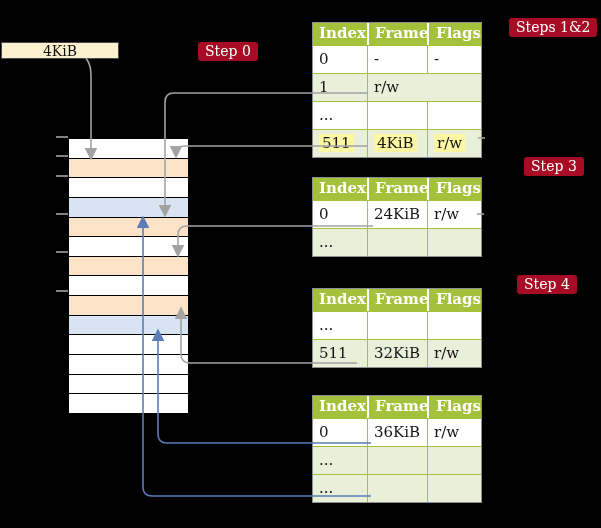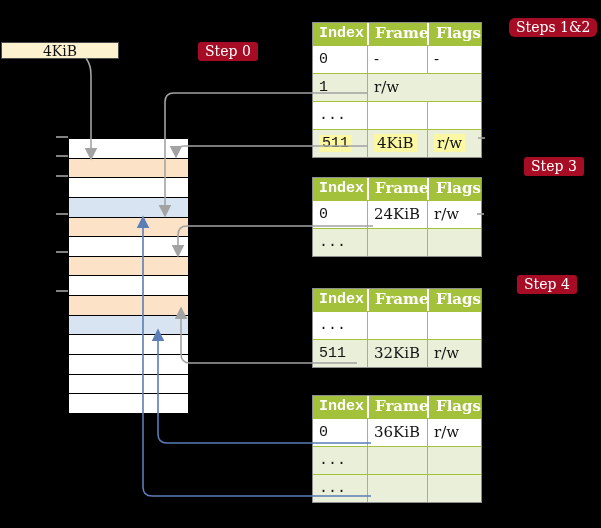--- a/index.html
+++ b/index.html
@@ -7,21 +7,21 @@
           font-family:"DejaVu Serif", "Liberation Serif", serif;}
 
   
   .box4kib{position:absolute;left:1px;top:42px;width:116px;height:15px;background:#fdf2d0;
            border:1px solid #4a4a4a;color:#111;font-size:14px;line-height:16px;text-align:center;}
 
   
   .step{position:absolute;background:#a60d24;color:#fff;font-size:14px;line-height:17px;
         padding:1px 7px;border-radius:3px;white-space:nowrap;}
   .step-0{left:198px;top:42px;}
-  .step-12{left:509px;top:18px;border-radius:6px;}
+  .step-12{left:509px;top:18px;}
   .step-3{left:524px;top:157px;}
   .step-4{left:517px;top:275px;}
 
   
   .memory{position:absolute;left:68px;top:138px;width:119px;height:274px;border:1px solid #000;
           display:flex;flex-direction:column;background:#fff;}
   .mrow{flex:1;border-bottom:1px solid #000;}
   .mrow:last-child{border-bottom:none;}
   .mrow.white{background:#ffffff;}
   .mrow.peach{background:#fce3c8;}
@@ -30,21 +30,21 @@
 
   
   .ptable{position:absolute;left:312px;width:170px;border:1px solid #8e8e8e;background:#fff;
           box-sizing:border-box;}
   .pt0{top:22px;} .pt1{top:177px;} .pt2{top:288px;} .pt3{top:395px;}
   .prow{display:flex;height:27px;border-top:1px solid #a4c13b;background:#fff;}
   .prow.head{height:22px;border-top:none;background:#a4c13b;}
   .prow.shaded{background:#e9efd8;}
   .cell{box-sizing:border-box;padding-left:6px;font-size:15px;line-height:27px;color:#141414;
         overflow:hidden;white-space:nowrap;}
-  .c0{width:54px;font-family:Liberation Mono, monospace;} .c1{width:60px;border-left:1px solid #a4c13b;} .c2{width:54px;border-left:1px solid #a4c13b;}
+  .c0{width:54px;} .c1{width:60px;border-left:1px solid #a4c13b;} .c2{width:54px;border-left:1px solid #a4c13b;}
   .head .cell{line-height:21px;color:#fff;font-weight:bold;}
   .head .c1,.head .c2{border-left:2px solid #fff;text-align:right;}
   .hl{background:#fbf7a3;padding:0 3px;}
 
   
   .overlay{position:absolute;left:0;top:0;z-index:6;pointer-events:none;}
 </style>
 </head>
 <body>
 

